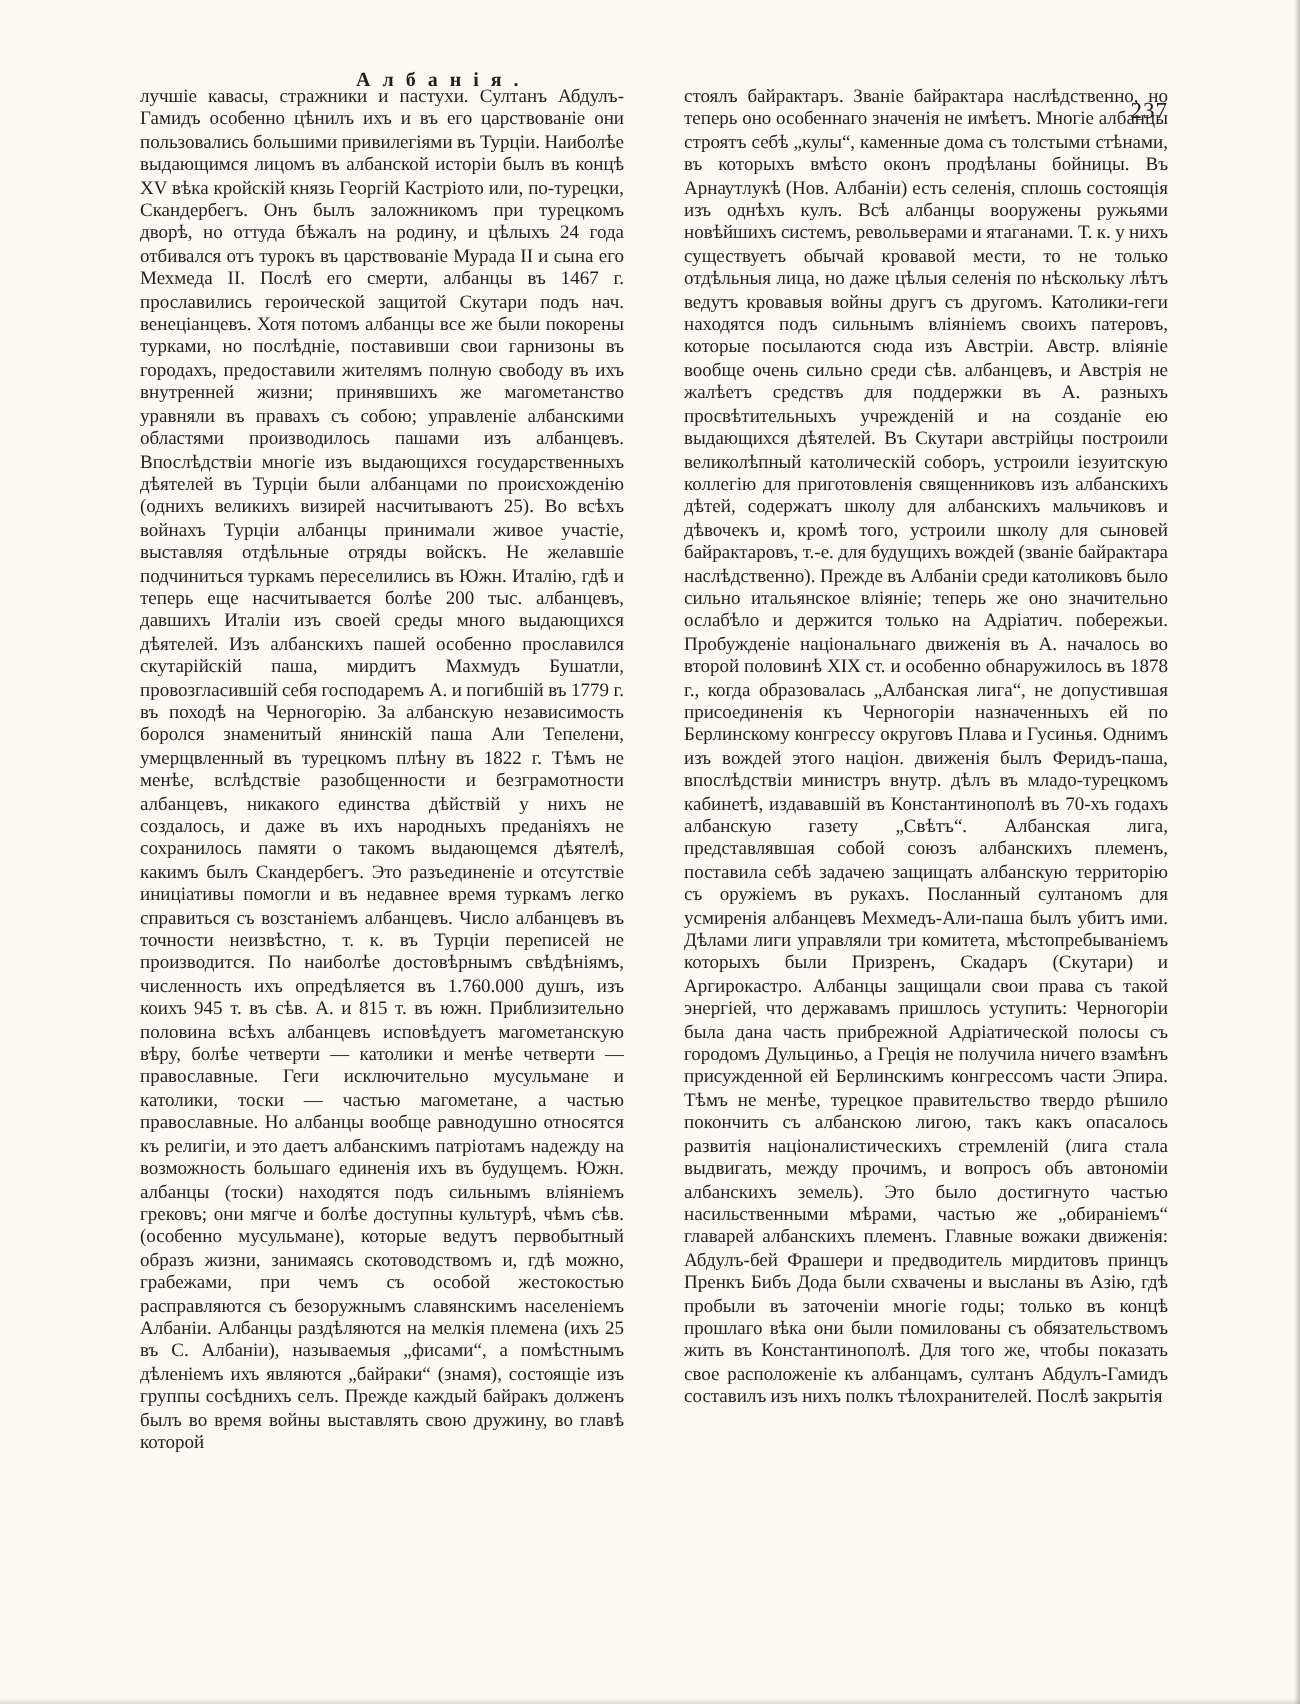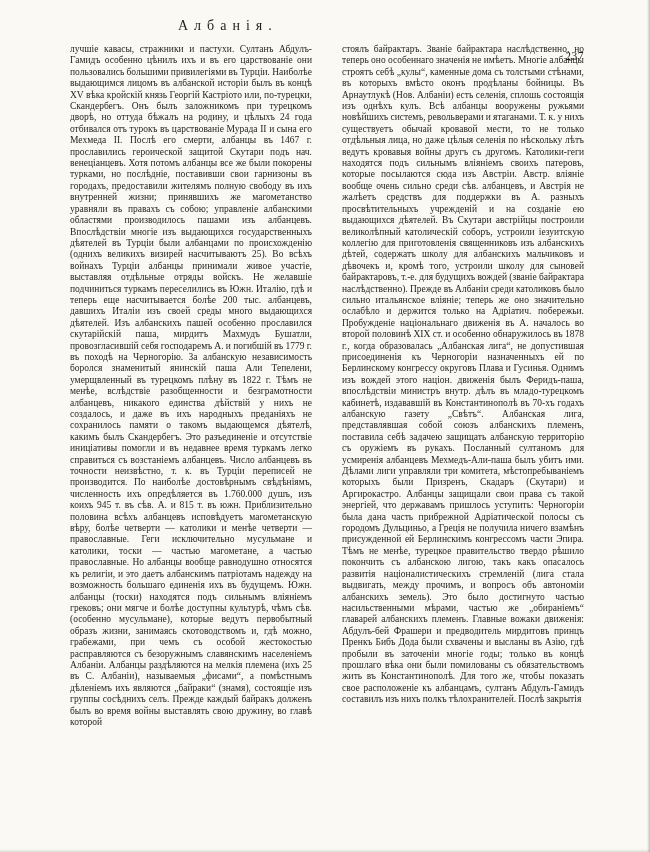--- a/index.html
+++ b/index.html
@@ -40,23 +40,23 @@
   .running-header {
     position: absolute;
     top: 18px;
     left: 70px;
     right: 66px;
     height: 16px;
   }
   .head-title {
     position: absolute;
     left: 108px;
-    top: 0;
-    font-size: 14px;
-    font-weight: normal;
+    top: 17px;
+    font-size: 10px;
+    font-weight: bold;
     letter-spacing: 6px;
     white-space: nowrap;
   }
   .page-num {
     position: absolute;
     right: 0;
     top: 0;
     font-size: 11.5px;
     letter-spacing: 0.5px;
     margin-top: 32px;

